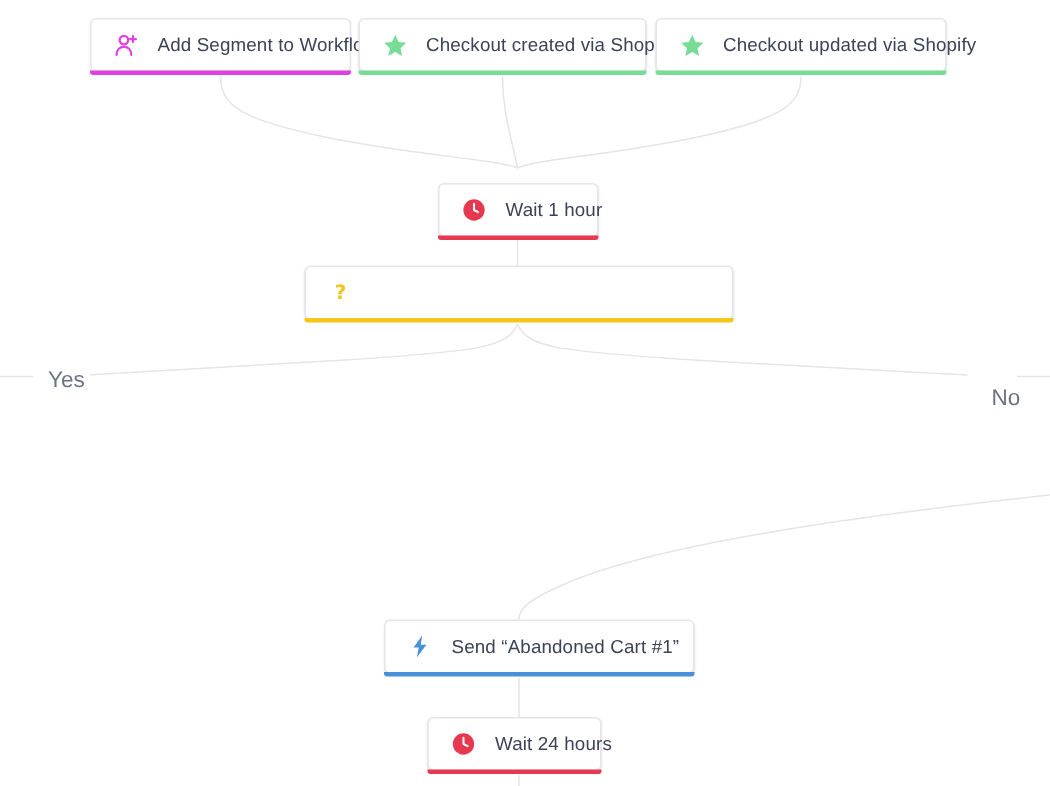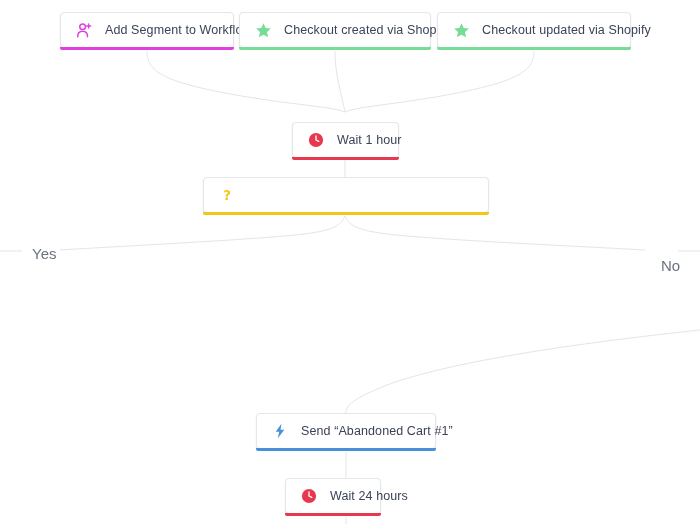--- a/index.html
+++ b/index.html
@@ -146,31 +146,31 @@
 
   <div class="node" style="left:203px; top:177px; width:286px;">
     <span class="ico">
       <svg width="16" height="16" viewBox="0 0 18 18">
         <text x="9" y="14.2" text-anchor="middle" font-family="DejaVu Sans, sans-serif" font-size="15" font-weight="bold" fill="#f5c518">?</text>
       </svg>
     </span>
     <span class="accent" style="background:#f5c518;"></span>
   </div>
 
-  <div class="node" style="left:256px; top:413px; width:180px;">
+  <div class="node" style="left:256px; top:413px; width:207px;">
     <span class="ico">
       <svg width="16" height="16" viewBox="0 0 18 18">
         <path d="M10.6,0.8 L4.2,9.8 L8.1,9.8 L6.6,17.2 L13.8,7.6 L9.6,7.6 Z" fill="#4a90d9"></path>
       </svg>
     </span>
     <span class="lbl">Send “Abandoned Cart #1”</span>
     <span class="accent" style="background:#4a90d9;"></span>
   </div>
 
-  <div class="node" style="left:285px; top:478px; width:96px;">
+  <div class="node" style="left:285px; top:478px; width:116px;">
     <span class="ico">
       <svg width="16" height="16" viewBox="0 0 18 18">
         <circle cx="9" cy="9" r="8" fill="#e8384f"></circle>
         <path d="M9,4.4 L9,9 L12.1,10.6" fill="none" stroke="#ffffff" stroke-width="1.5" stroke-linecap="round" stroke-linejoin="round"></path>
       </svg>
     </span>
     <span class="lbl">Wait 24 hours</span>
     <span class="accent" style="background:#e8384f;"></span>
   </div>
 

